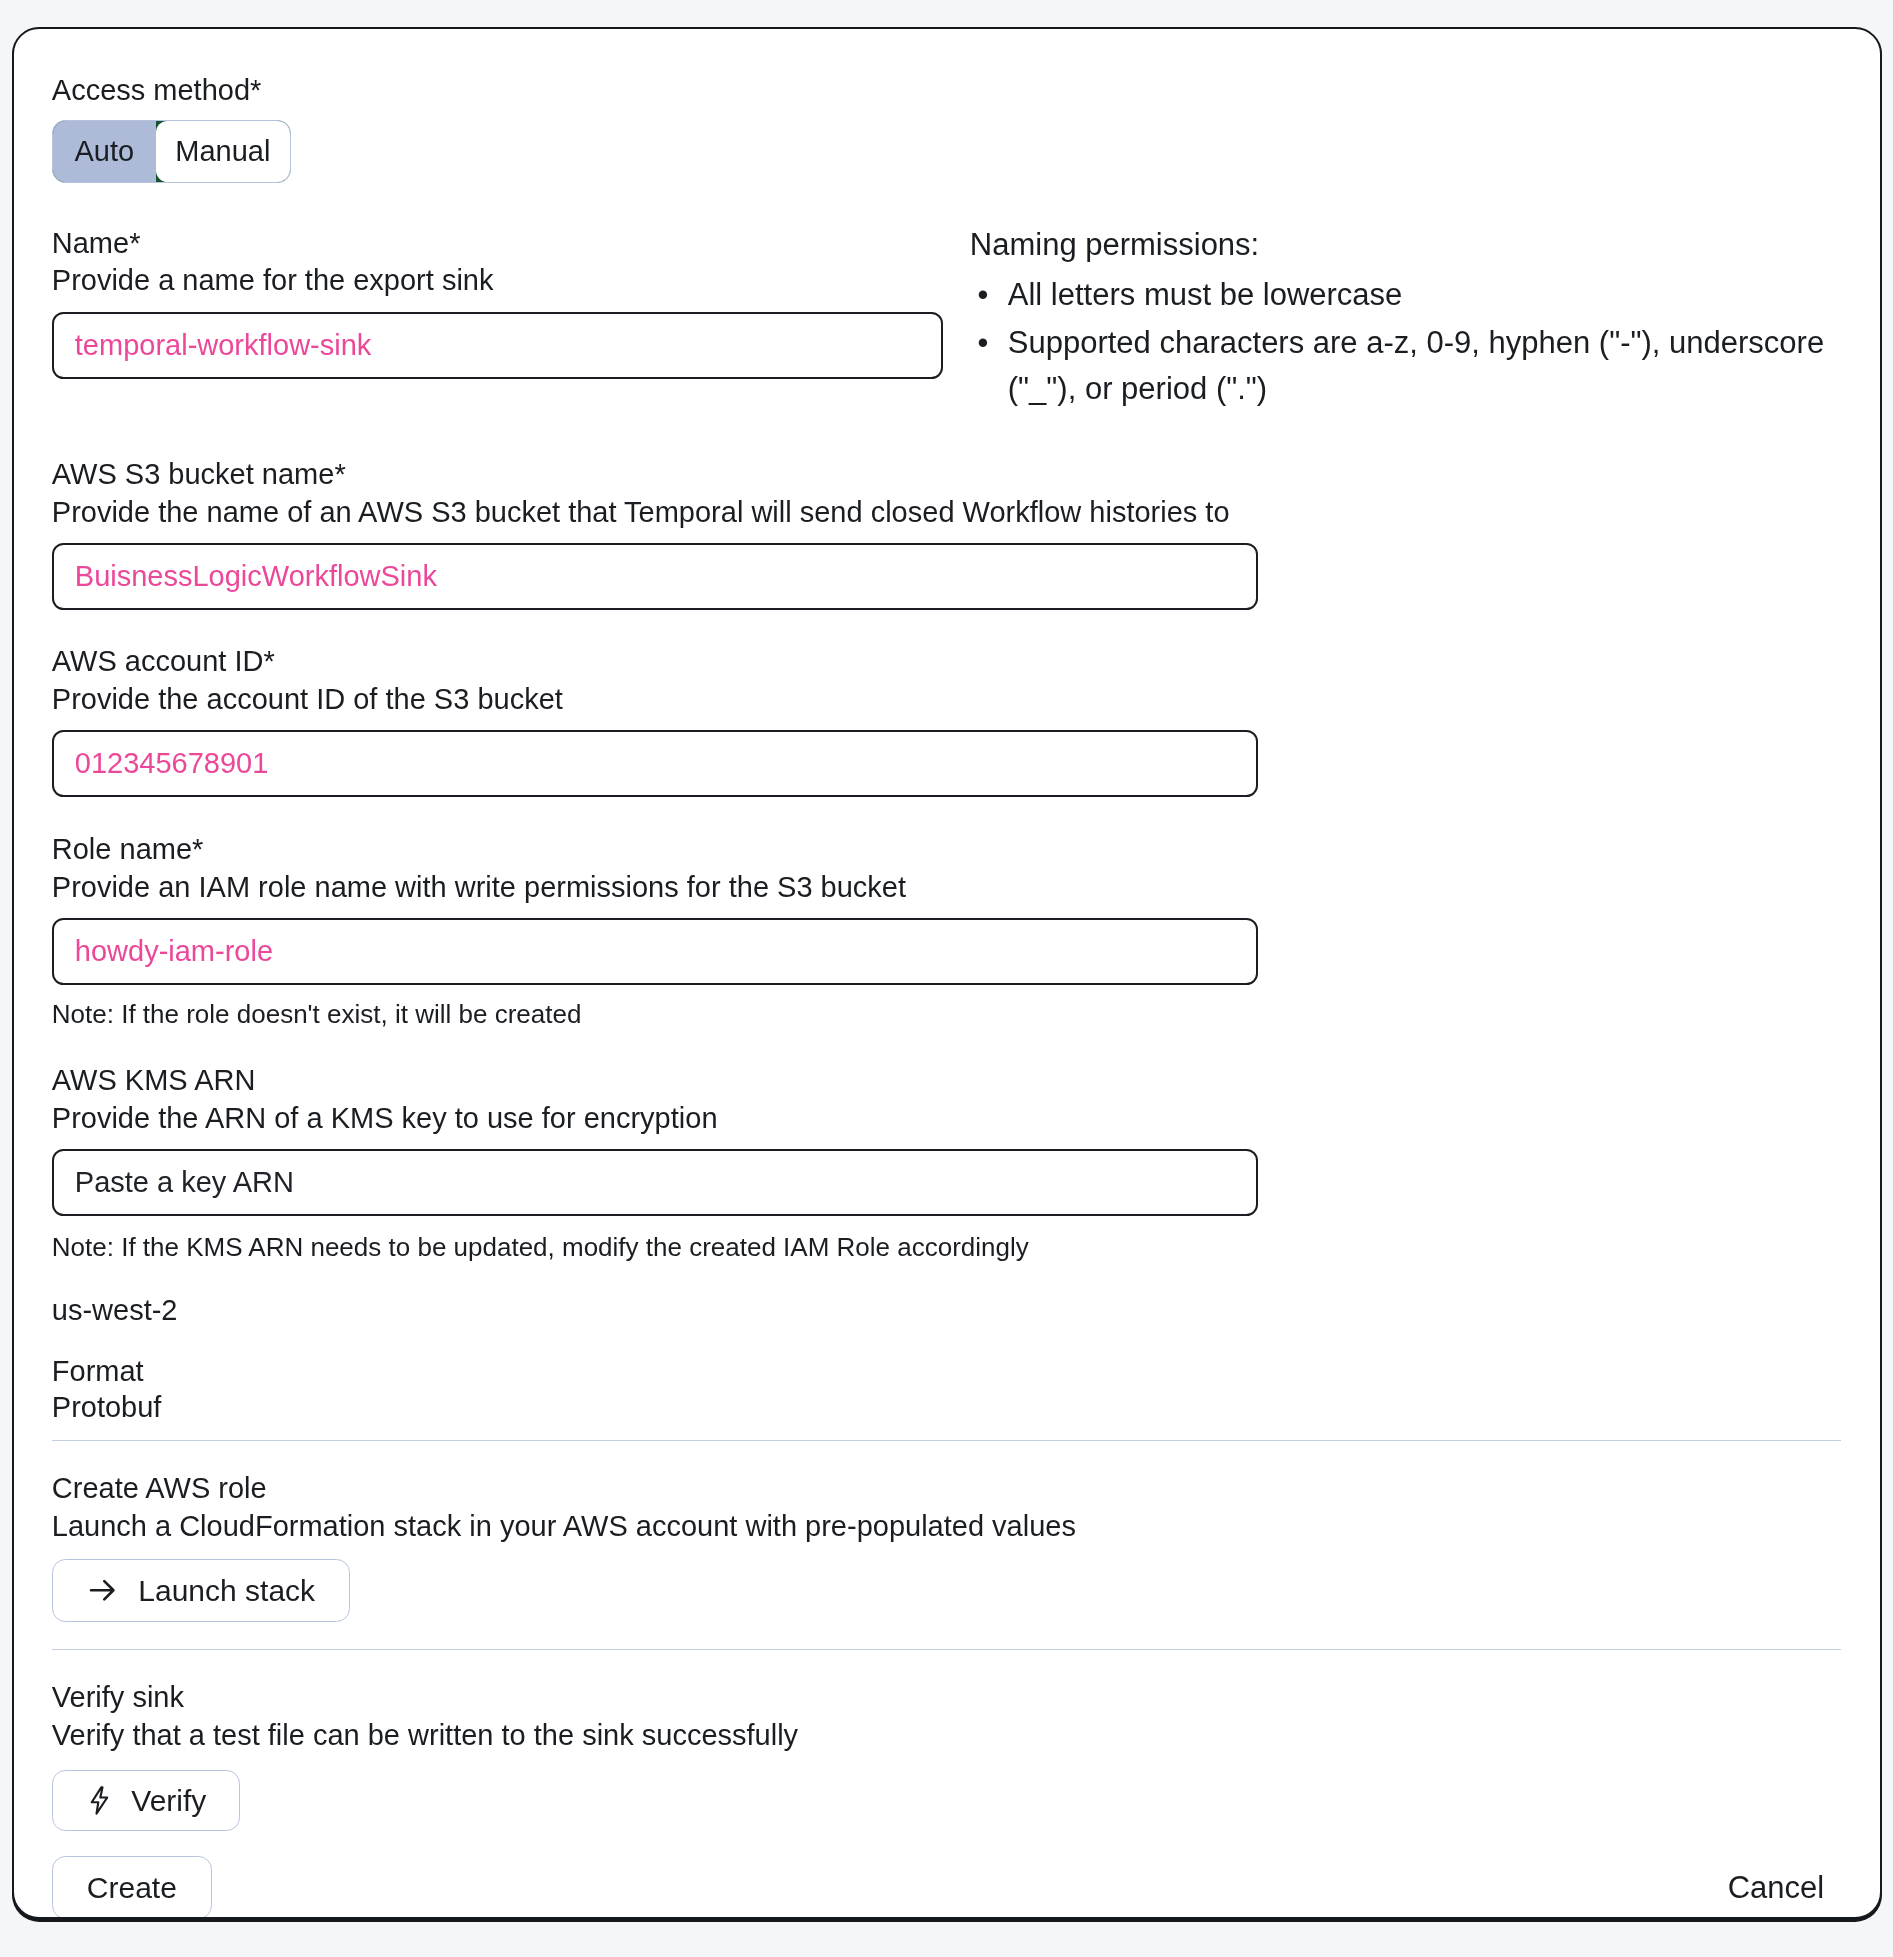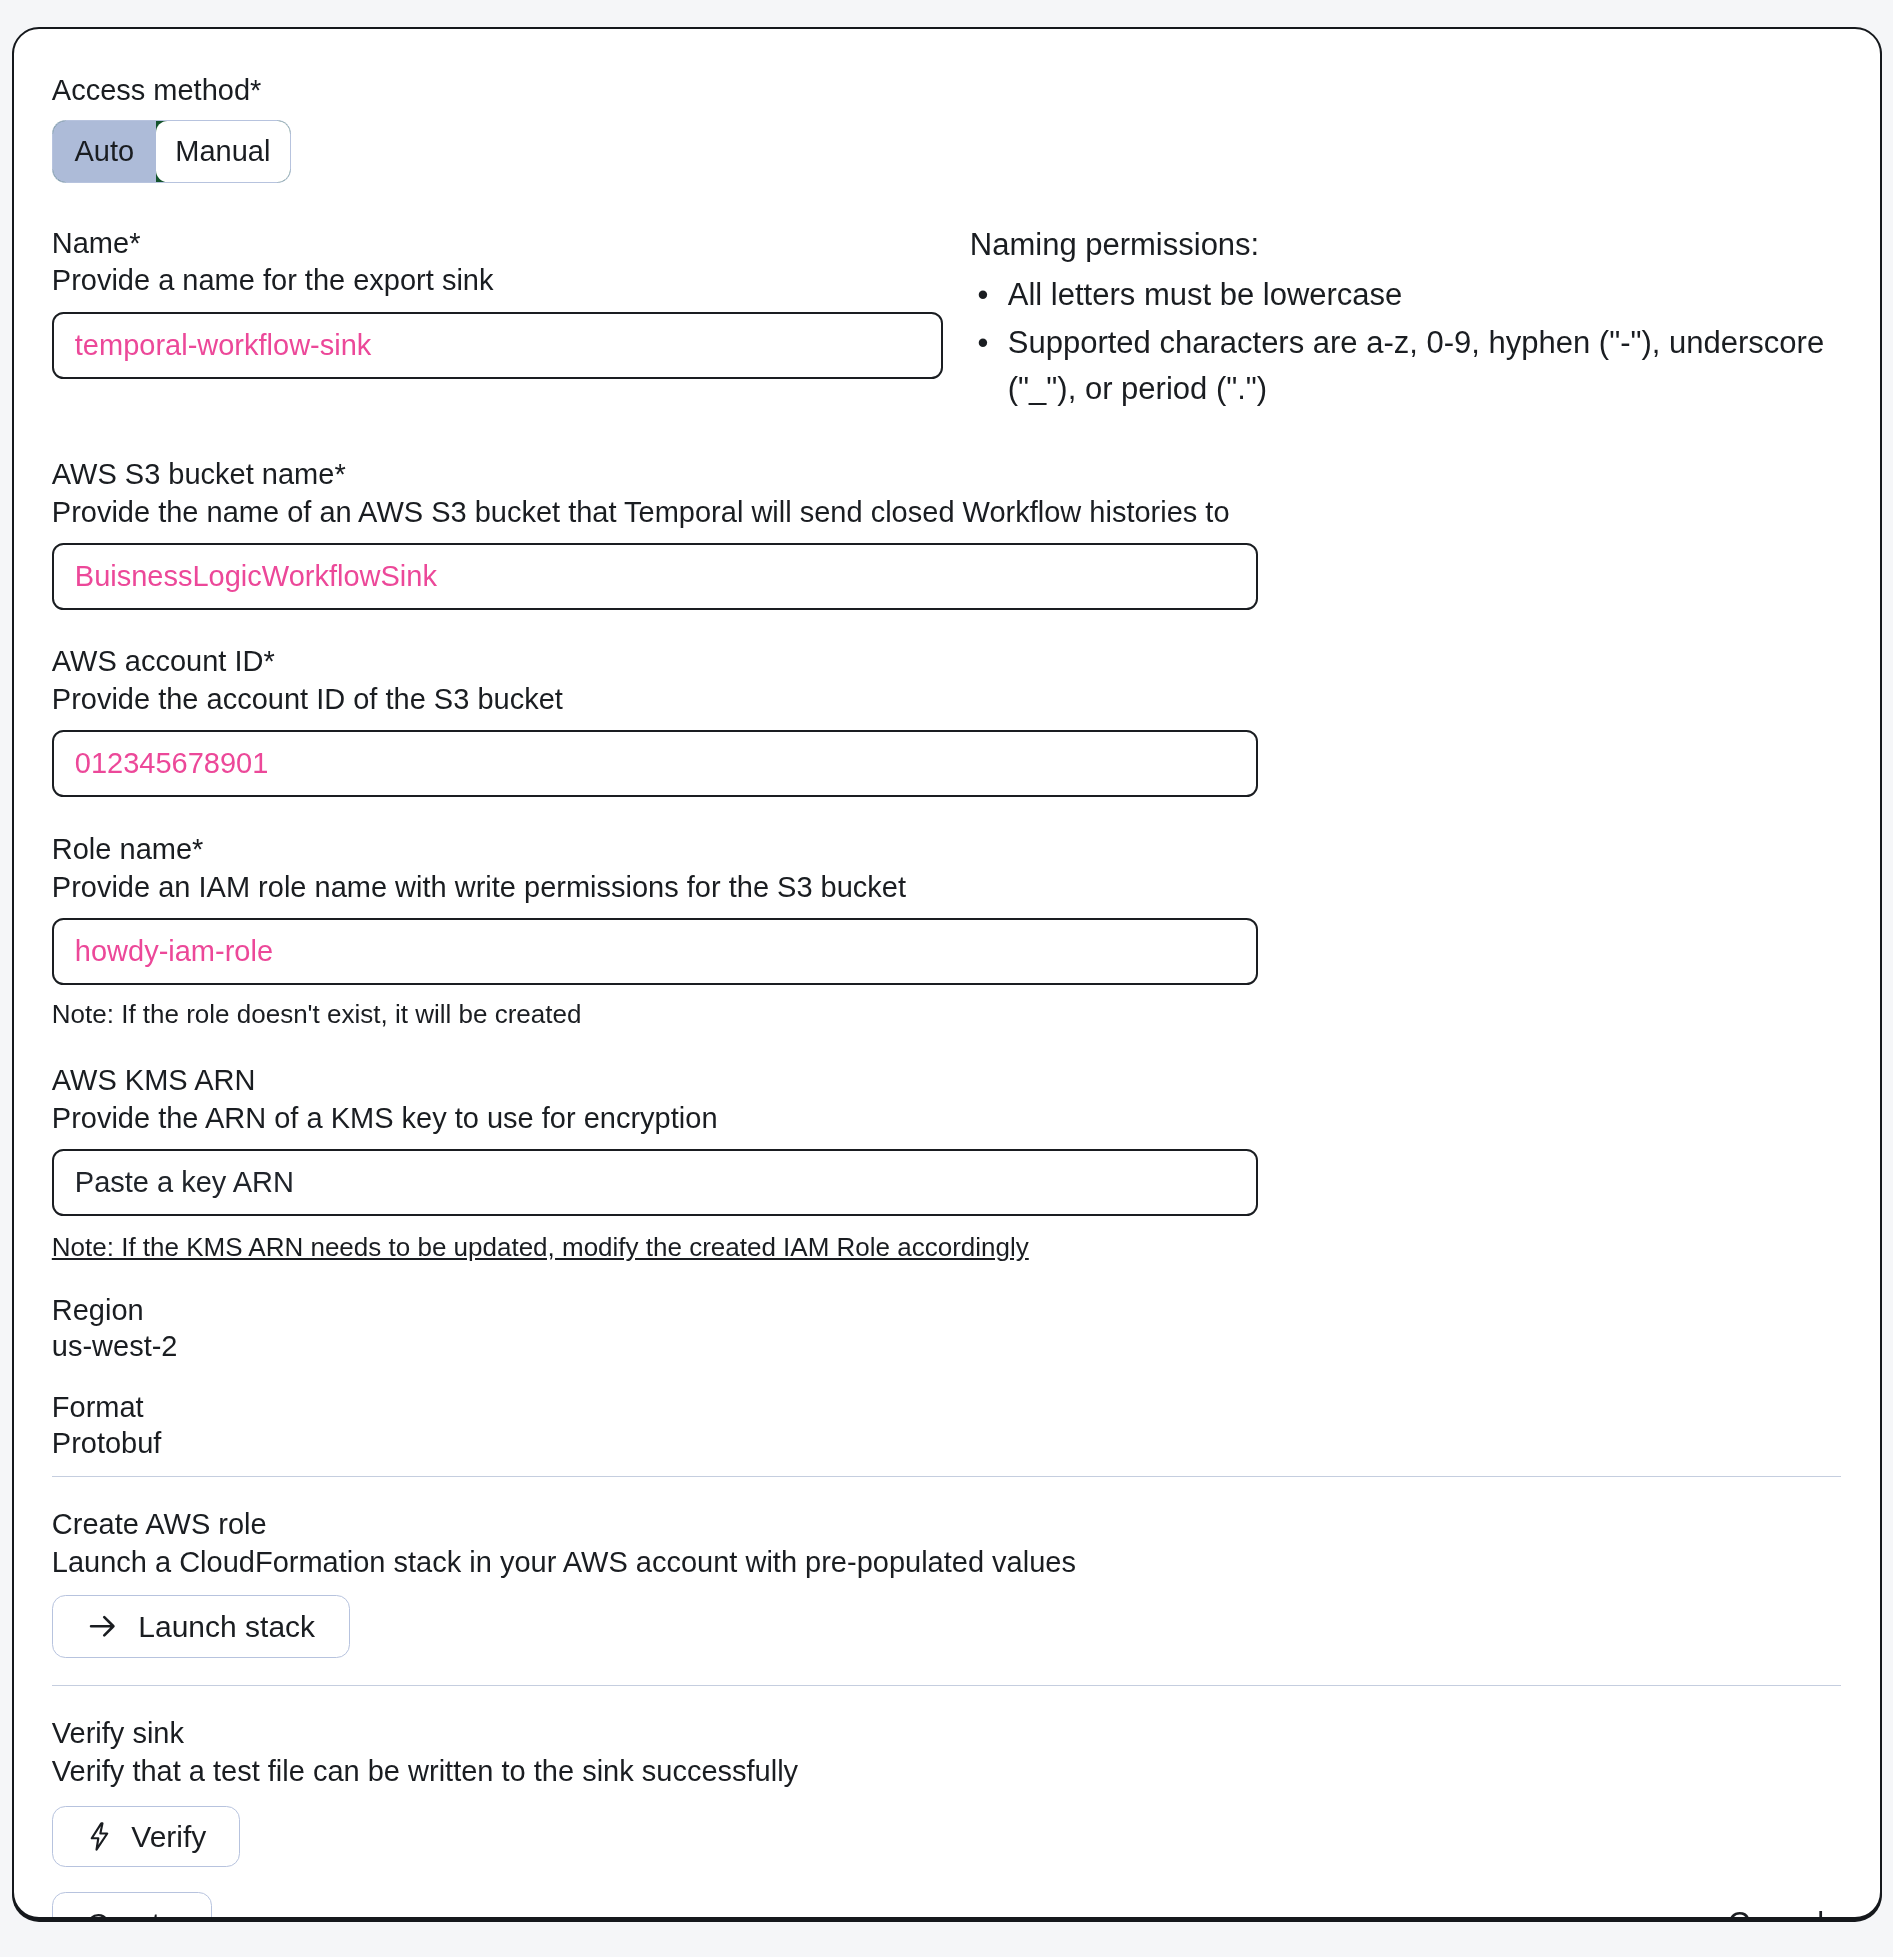--- a/index.html
+++ b/index.html
@@ -79,21 +79,21 @@
     position: absolute; left: 7.6px; top: 0;
     font-size: 31px;
   }
 
   .section { margin-top: 42px; }
   .mt-34 { margin-top: 32.5px; }
   .mt-36 { margin-top: 34px; }
   .mt-30 { margin-top: 29px; }
   .mt-26 { margin-top: 25px; }
   .note-role { margin-top: 13.4px; }
-  .note-kms { margin-top: 15.3px; text-decoration: underline; }
+  .note-kms { margin-top: 15.3px; }
 
   hr.div {
     border: none;
     border-top: 1.9px solid #c5cedf;
     margin-top: 15.3px;
   }
   .hr2 { margin-top: 27px !important; }
 
   .btn {
     display: inline-flex; align-items: center; justify-content: flex-end;
@@ -169,21 +169,20 @@
     </div>
 
     <div class="section mt-34">
       <div class="lbl">AWS KMS ARN</div>
       <div class="desc">Provide the ARN of a KMS key to use for encryption</div>
       <input class="field w-wide mt-input" type="text" placeholder="Paste a key ARN" style="">
       <div class="note note-kms">Note: If the KMS ARN needs to be updated, modify the created IAM Role accordingly</div>
     </div>
 
     <div class="section mt-30">
-      <div class="lbl">Region</div>
       <div class="value">us-west-2</div>
     </div>
 
     <div class="section mt-26">
       <div class="lbl">Format</div>
       <div class="value">Protobuf</div>
     </div>
 
     <hr class="div">
 

